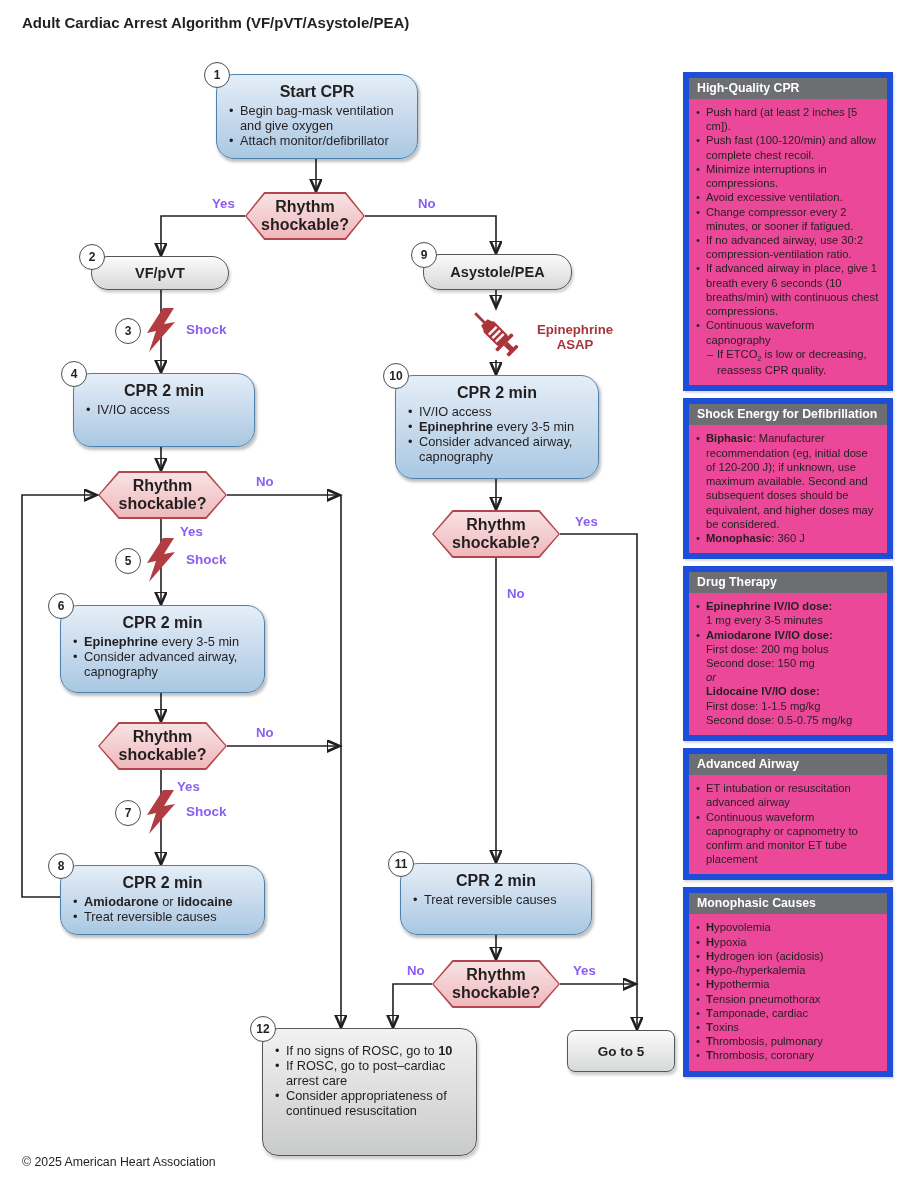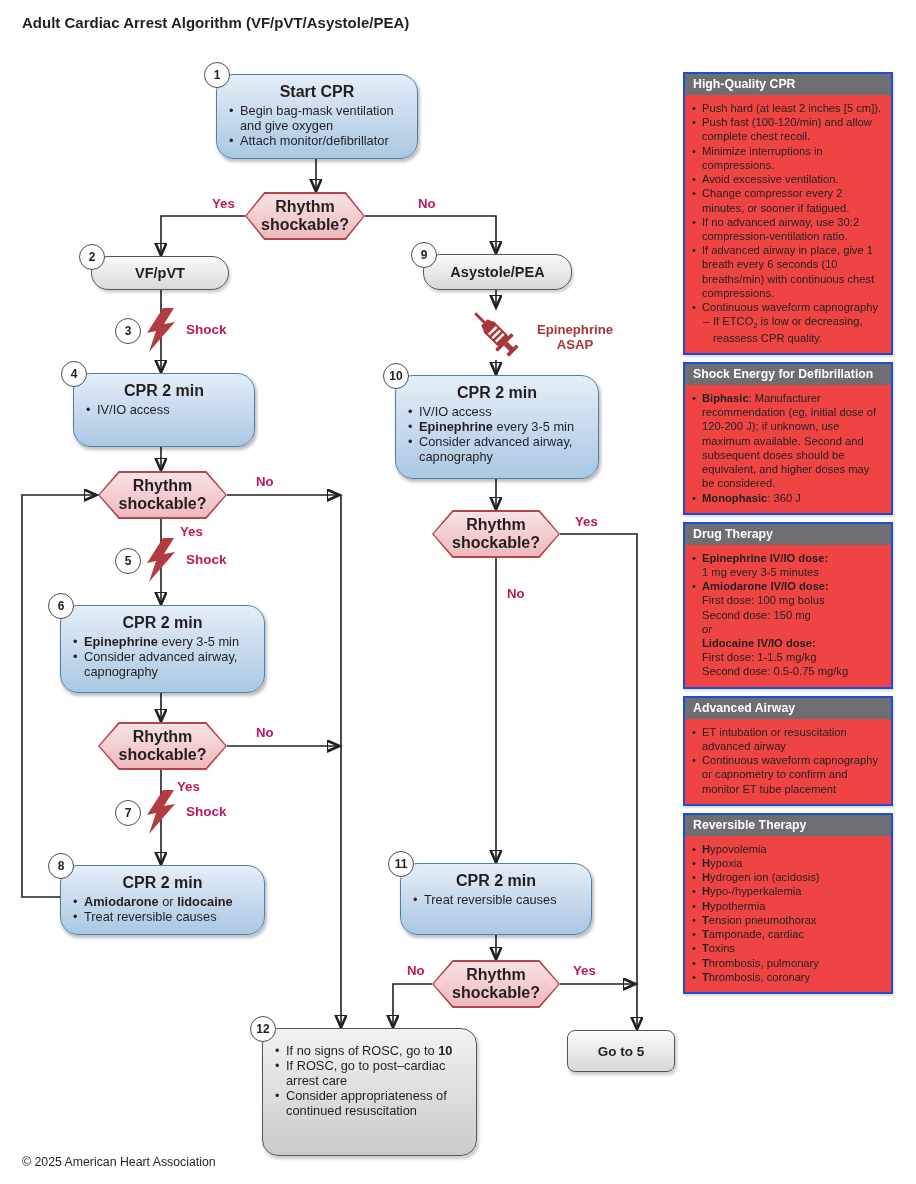--- a/index.html
+++ b/index.html
@@ -18,33 +18,33 @@
   .goto{position:absolute;background:linear-gradient(180deg,#fbfbfb,#d7d8d9);border:1.4px solid #55565a;
     border-radius:8px;box-shadow:1.5px 2.5px 3px rgba(0,0,0,.2);z-index:2;display:flex;align-items:center;
     justify-content:center;font-weight:700;font-size:13.5px;}
   .numcircle{position:absolute;width:24px;height:24px;border-radius:50%;background:#fff;border:1.4px solid #4c4d4f;
     z-index:3;display:flex;align-items:center;justify-content:center;font-weight:700;font-size:12px;}
   .hexa{clip-path:polygon(0 50%,16% 0,84% 0,100% 50%,84% 100%,16% 100%);}
   .hex{position:absolute;background:#b4454c;z-index:2;}
   .hex-in{position:absolute;inset:1.6px;background:linear-gradient(180deg,#f8e2e3,#efb9bd);display:flex;
     align-items:center;justify-content:center;text-align:center;font-weight:700;font-size:16px;line-height:1.12;
     padding:0 16px;box-sizing:border-box;}
-  .redlab{position:absolute;color:#be185d;font-weight:700;font-size:13.2px;z-index:2;white-space:nowrap;}
+  .redlab{position:absolute;color:#8b5cf6;font-weight:700;font-size:13.2px;z-index:2;white-space:nowrap;}
   .epi-lab{position:absolute;color:#a8353c;font-weight:700;font-size:13.2px;z-index:2;width:94px;
     text-align:center;line-height:1.15;}
   .fb-title{font-weight:700;font-size:16px;text-align:center;margin:8px 4px 2px;}
   .fb-bullets{font-size:12.8px;line-height:1.18;padding:0 6px 4px 12px;}
   .bl{display:flex;text-align:left;}
   .bl .marker{width:11px;flex:none;}
   .bl .txt{flex:1;}
   .bl.sub{margin-left:11px;}
   sub{font-size:.65em;}
   .boltsvg{position:absolute;z-index:2;}
   #sidebar{position:absolute;left:683px;top:72px;width:210px;display:flex;flex-direction:column;gap:7px;z-index:2;}
-  .sb-panel{border:2px solid #1d4ed8;background:#ef4444;box-shadow:1px 2px 2px rgba(0,0,0,.15);}
+  .sb-panel{border:6px solid #1d4ed8;background:#ec4899;box-shadow:1px 2px 2px rgba(0,0,0,.15);}
   .sb-h{background:#6d6e71;color:#fff;font-weight:700;font-size:12.3px;padding:3px 8px 4px;}
   .sb-b{padding:6px 8px 8px 7px;font-size:11.2px;line-height:1.27;}
   .sb-b .marker{width:10px;}
   i{font-style:italic;}
 </style>
 </head>
 <body>
 
 <div id="canvas">
 
@@ -318,21 +318,21 @@
           <div class="bl">
             <span class="marker"></span>
             <span class="txt">1 mg every 3-5 minutes</span>
           </div>
           <div class="bl">
             <span class="marker">•</span>
             <span class="txt"><b>Amiodarone IV/IO dose:</b></span>
           </div>
           <div class="bl">
             <span class="marker"></span>
-            <span class="txt">First dose: 100 mg bolus</span>
+            <span class="txt">First dose: 200 mg bolus</span>
           </div>
           <div class="bl">
             <span class="marker"></span>
             <span class="txt">Second dose: 150 mg</span>
           </div>
           <div class="bl">
             <span class="marker"></span>
             <span class="txt"><i>or</i></span>
           </div>
           <div class="bl">
@@ -356,21 +356,21 @@
             <span class="marker">•</span>
             <span class="txt">ET intubation or resuscitation advanced airway</span>
           </div>
           <div class="bl">
             <span class="marker">•</span>
             <span class="txt">Continuous waveform capnography or capnometry to confirm and monitor ET tube placement</span>
           </div>
         </div>
       </div>
       <div class="sb-panel">
-        <div class="sb-h">Reversible Therapy</div>
+        <div class="sb-h">Monophasic Causes</div>
         <div class="sb-b">
           <div class="bl">
             <span class="marker">•</span>
             <span class="txt"><b>H</b>ypovolemia</span>
           </div>
           <div class="bl">
             <span class="marker">•</span>
             <span class="txt"><b>H</b>ypoxia</span>
           </div>
           <div class="bl">

